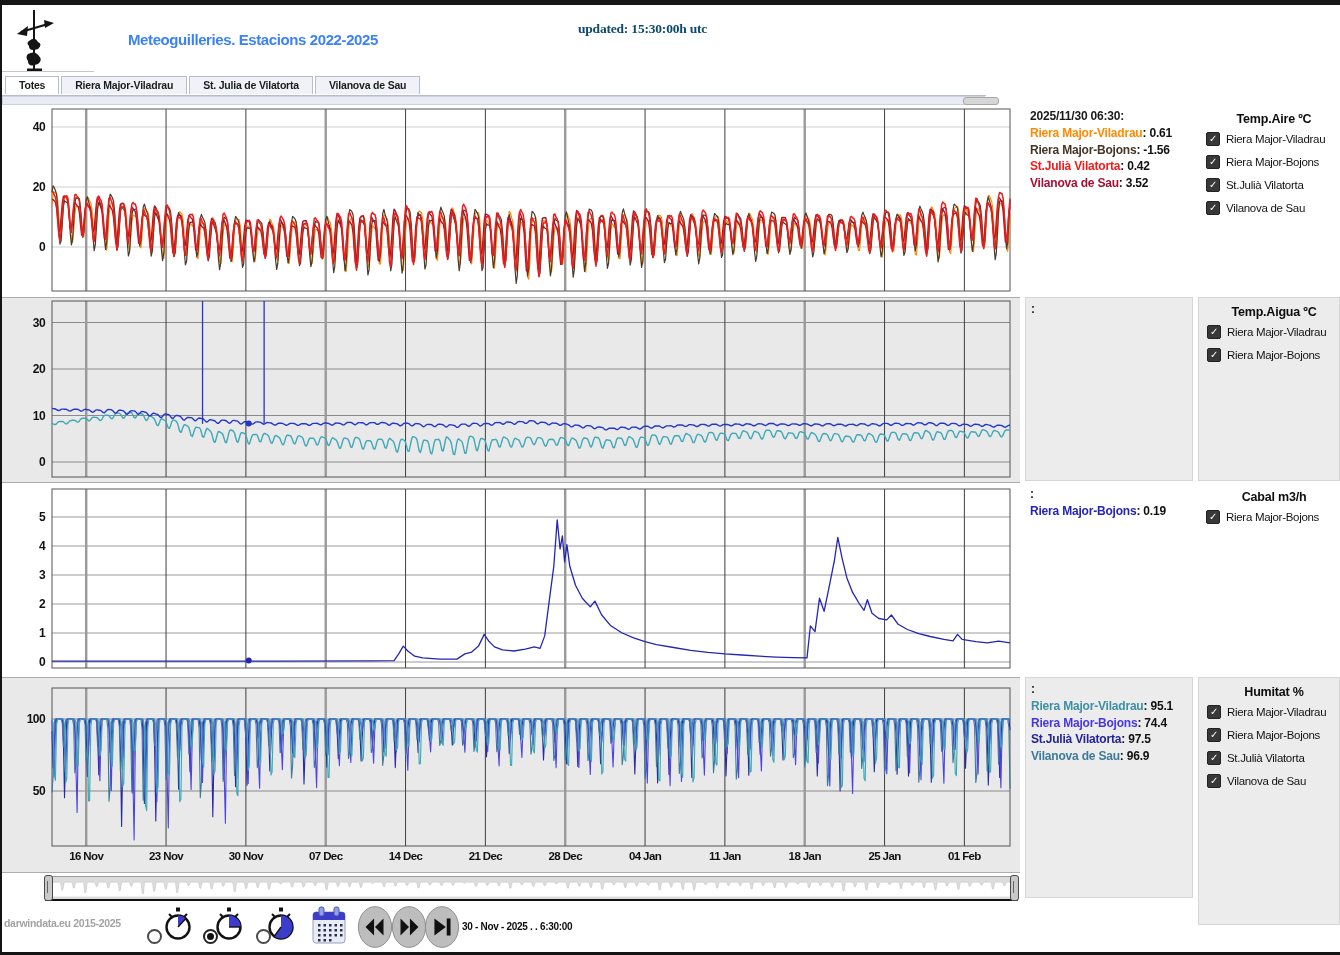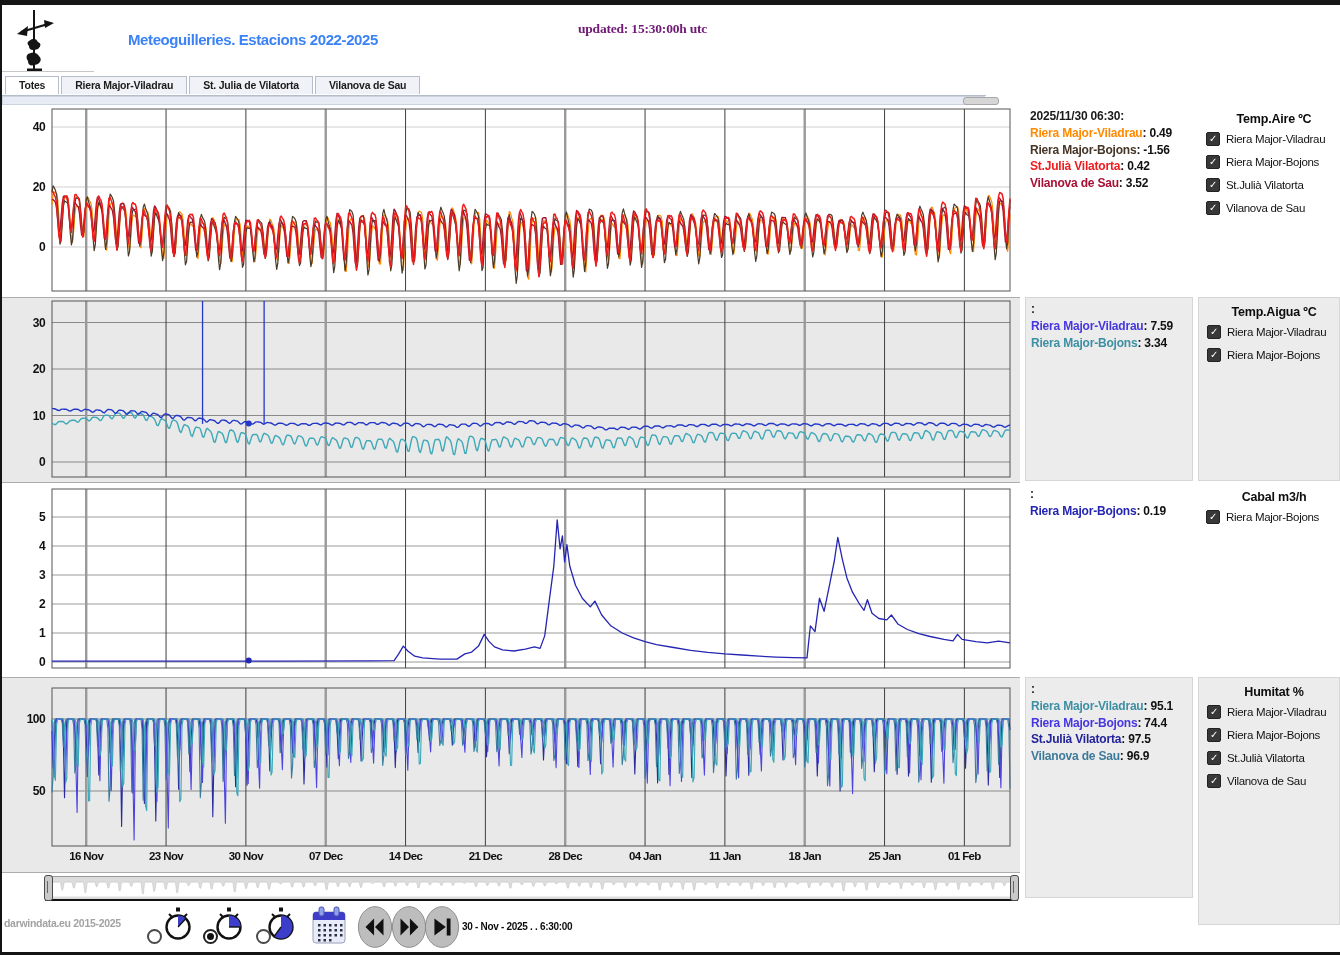--- a/index.html
+++ b/index.html
@@ -4,21 +4,21 @@
 <style>
   html,body{margin:0;padding:0;background:#fff;}
   body{width:1340px;height:955px;position:relative;overflow:hidden;
        font-family:"Liberation Sans",sans-serif;color:#111;letter-spacing:-0.2px;}
   .abs{position:absolute;}
   #frame-edges{position:absolute;inset:0;border-left:2px solid #141414;border-bottom:3px solid #141414;pointer-events:none;z-index:50;}
   #topbar{left:0;top:0;width:1340px;height:5px;background:#161616;}
   #logo{left:8px;top:8px;}
   #logo-underline{left:2px;top:71px;width:92px;height:1px;background:#c6c6c6;}
   #page-title{left:128px;top:31px;font-size:15px;font-weight:700;letter-spacing:-0.4px;color:#3b82f6;}
-  #updated{left:578px;top:21px;font-family:"Liberation Serif",serif;font-size:13.5px;font-weight:700;color:#701a75;}
+  #updated{left:578px;top:21px;font-family:"Liberation Serif",serif;font-size:13.5px;font-weight:700;color:#0c4a6e;}
   
   #tabbar{left:5px;top:76px;height:33px;display:flex;}
   .tab{height:17px;line-height:17px;padding:0 13px;border:1px solid #b6bdca;border-bottom:none;
        background:#f1f2f7;font-size:10.5px;font-weight:700;color:#1c1c1c;margin-right:2px;cursor:pointer;}
   .tab.active{background:#ffffff;}
   #tabline{left:0;top:95px;width:986px;height:1px;background:#b6bdca;}
   #strip{left:2px;top:96px;width:981px;height:7px;background:#e8ebf4;border:1px solid #ccd2e0;}
   #strip-thumb{left:963px;top:97px;width:34px;height:6px;background:#d6d6d6;border:1px solid #a8a8a8;border-radius:3px;}
   
   .band-gray{background:#e9e9e9;border-top:1px solid #adadad;border-bottom:1px solid #adadad;}
@@ -210,33 +210,28 @@
       <text x="804.7142857142857" y="182" text-anchor="middle" class="xtick">18 Jan</text>
       <text x="884.547619047619" y="182" text-anchor="middle" class="xtick">25 Jan</text>
       <text x="964.3809523809524" y="182" text-anchor="middle" class="xtick">01 Feb</text>
     </svg>
 </div>
 
 <div class="abs readout-panel" style="top:105px;height:190px">
   <div class="readout-header">2025/11/30 06:30:</div>
   <div>
 
-  <div class="readout-row"><span class="rl" style="color: rgb(255, 138, 0);">Riera Major-Viladrau</span><span class="rc">: </span><span class="rv">0.49</span></div>
+  <div class="readout-row"><span class="rl" style="color: rgb(255, 138, 0);">Riera Major-Viladrau</span><span class="rc">: </span><span class="rv">0.61</span></div>
       <div class="readout-row"><span class="rl" style="color: rgb(69, 53, 38);">Riera Major-Bojons</span><span class="rc">: </span><span class="rv">-1.56</span></div>
       <div class="readout-row"><span class="rl" style="color: rgb(242, 27, 27);">St.Julià Vilatorta</span><span class="rc">: </span><span class="rv">0.42</span></div>
       <div class="readout-row"><span class="rl" style="color: rgb(168, 15, 53);">Vilanova de Sau</span><span class="rc">: </span><span class="rv">3.52</span></div>
     </div>
 </div>
 <div class="abs readout-panel panel-gray" style="top:297px;height:184px">
   <div class="readout-header">:</div>
-  <div>
-
-  <div class="readout-row"><span class="rl" style="color: rgb(70, 54, 224);">Riera Major-Viladrau</span><span class="rc">: </span><span class="rv">7.59</span></div>
-      <div class="readout-row"><span class="rl" style="color: rgb(61, 143, 163);">Riera Major-Bojons</span><span class="rc">: </span><span class="rv">3.34</span></div>
-    </div>
 </div>
 <div class="abs readout-panel" style="top:483px;height:193px">
   <div class="readout-header">:</div>
   <div>
 
   <div class="readout-row"><span class="rl" style="color: rgb(37, 37, 180);">Riera Major-Bojons</span><span class="rc">: </span><span class="rv">0.19</span></div>
     </div>
 </div>
 <div class="abs readout-panel panel-gray" style="top:677px;height:221px">
   <div class="readout-header">:</div>

